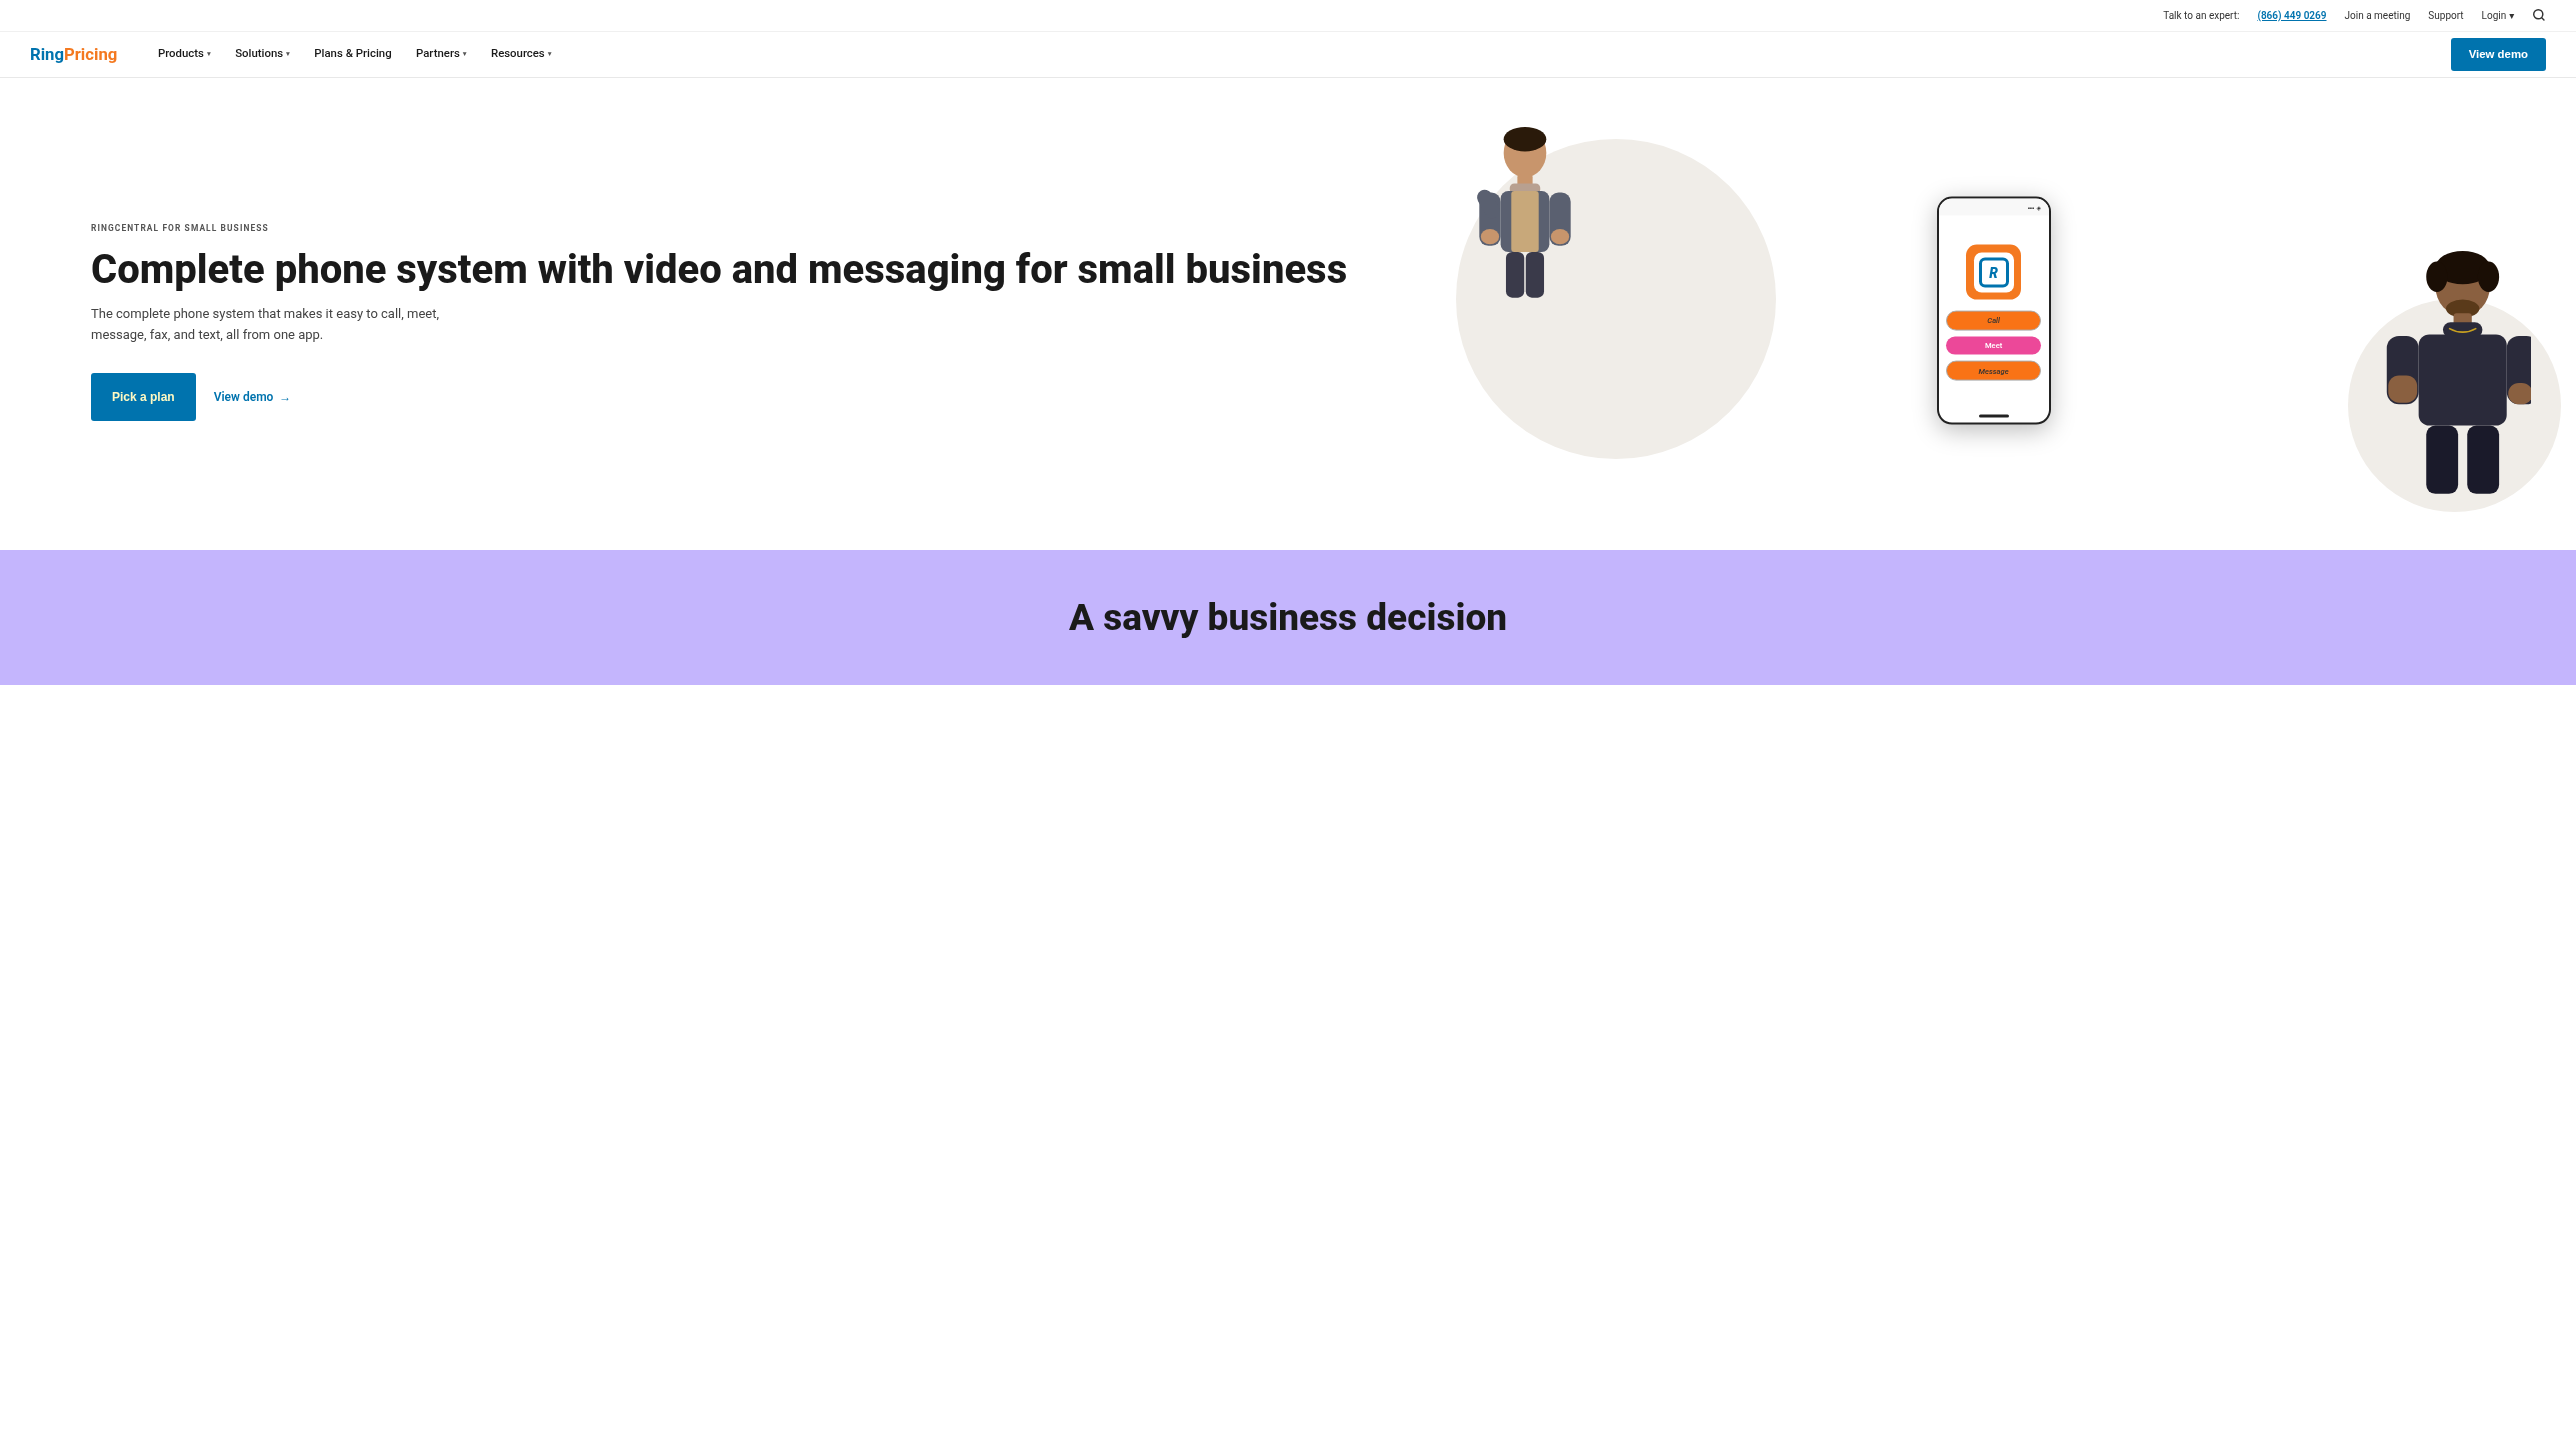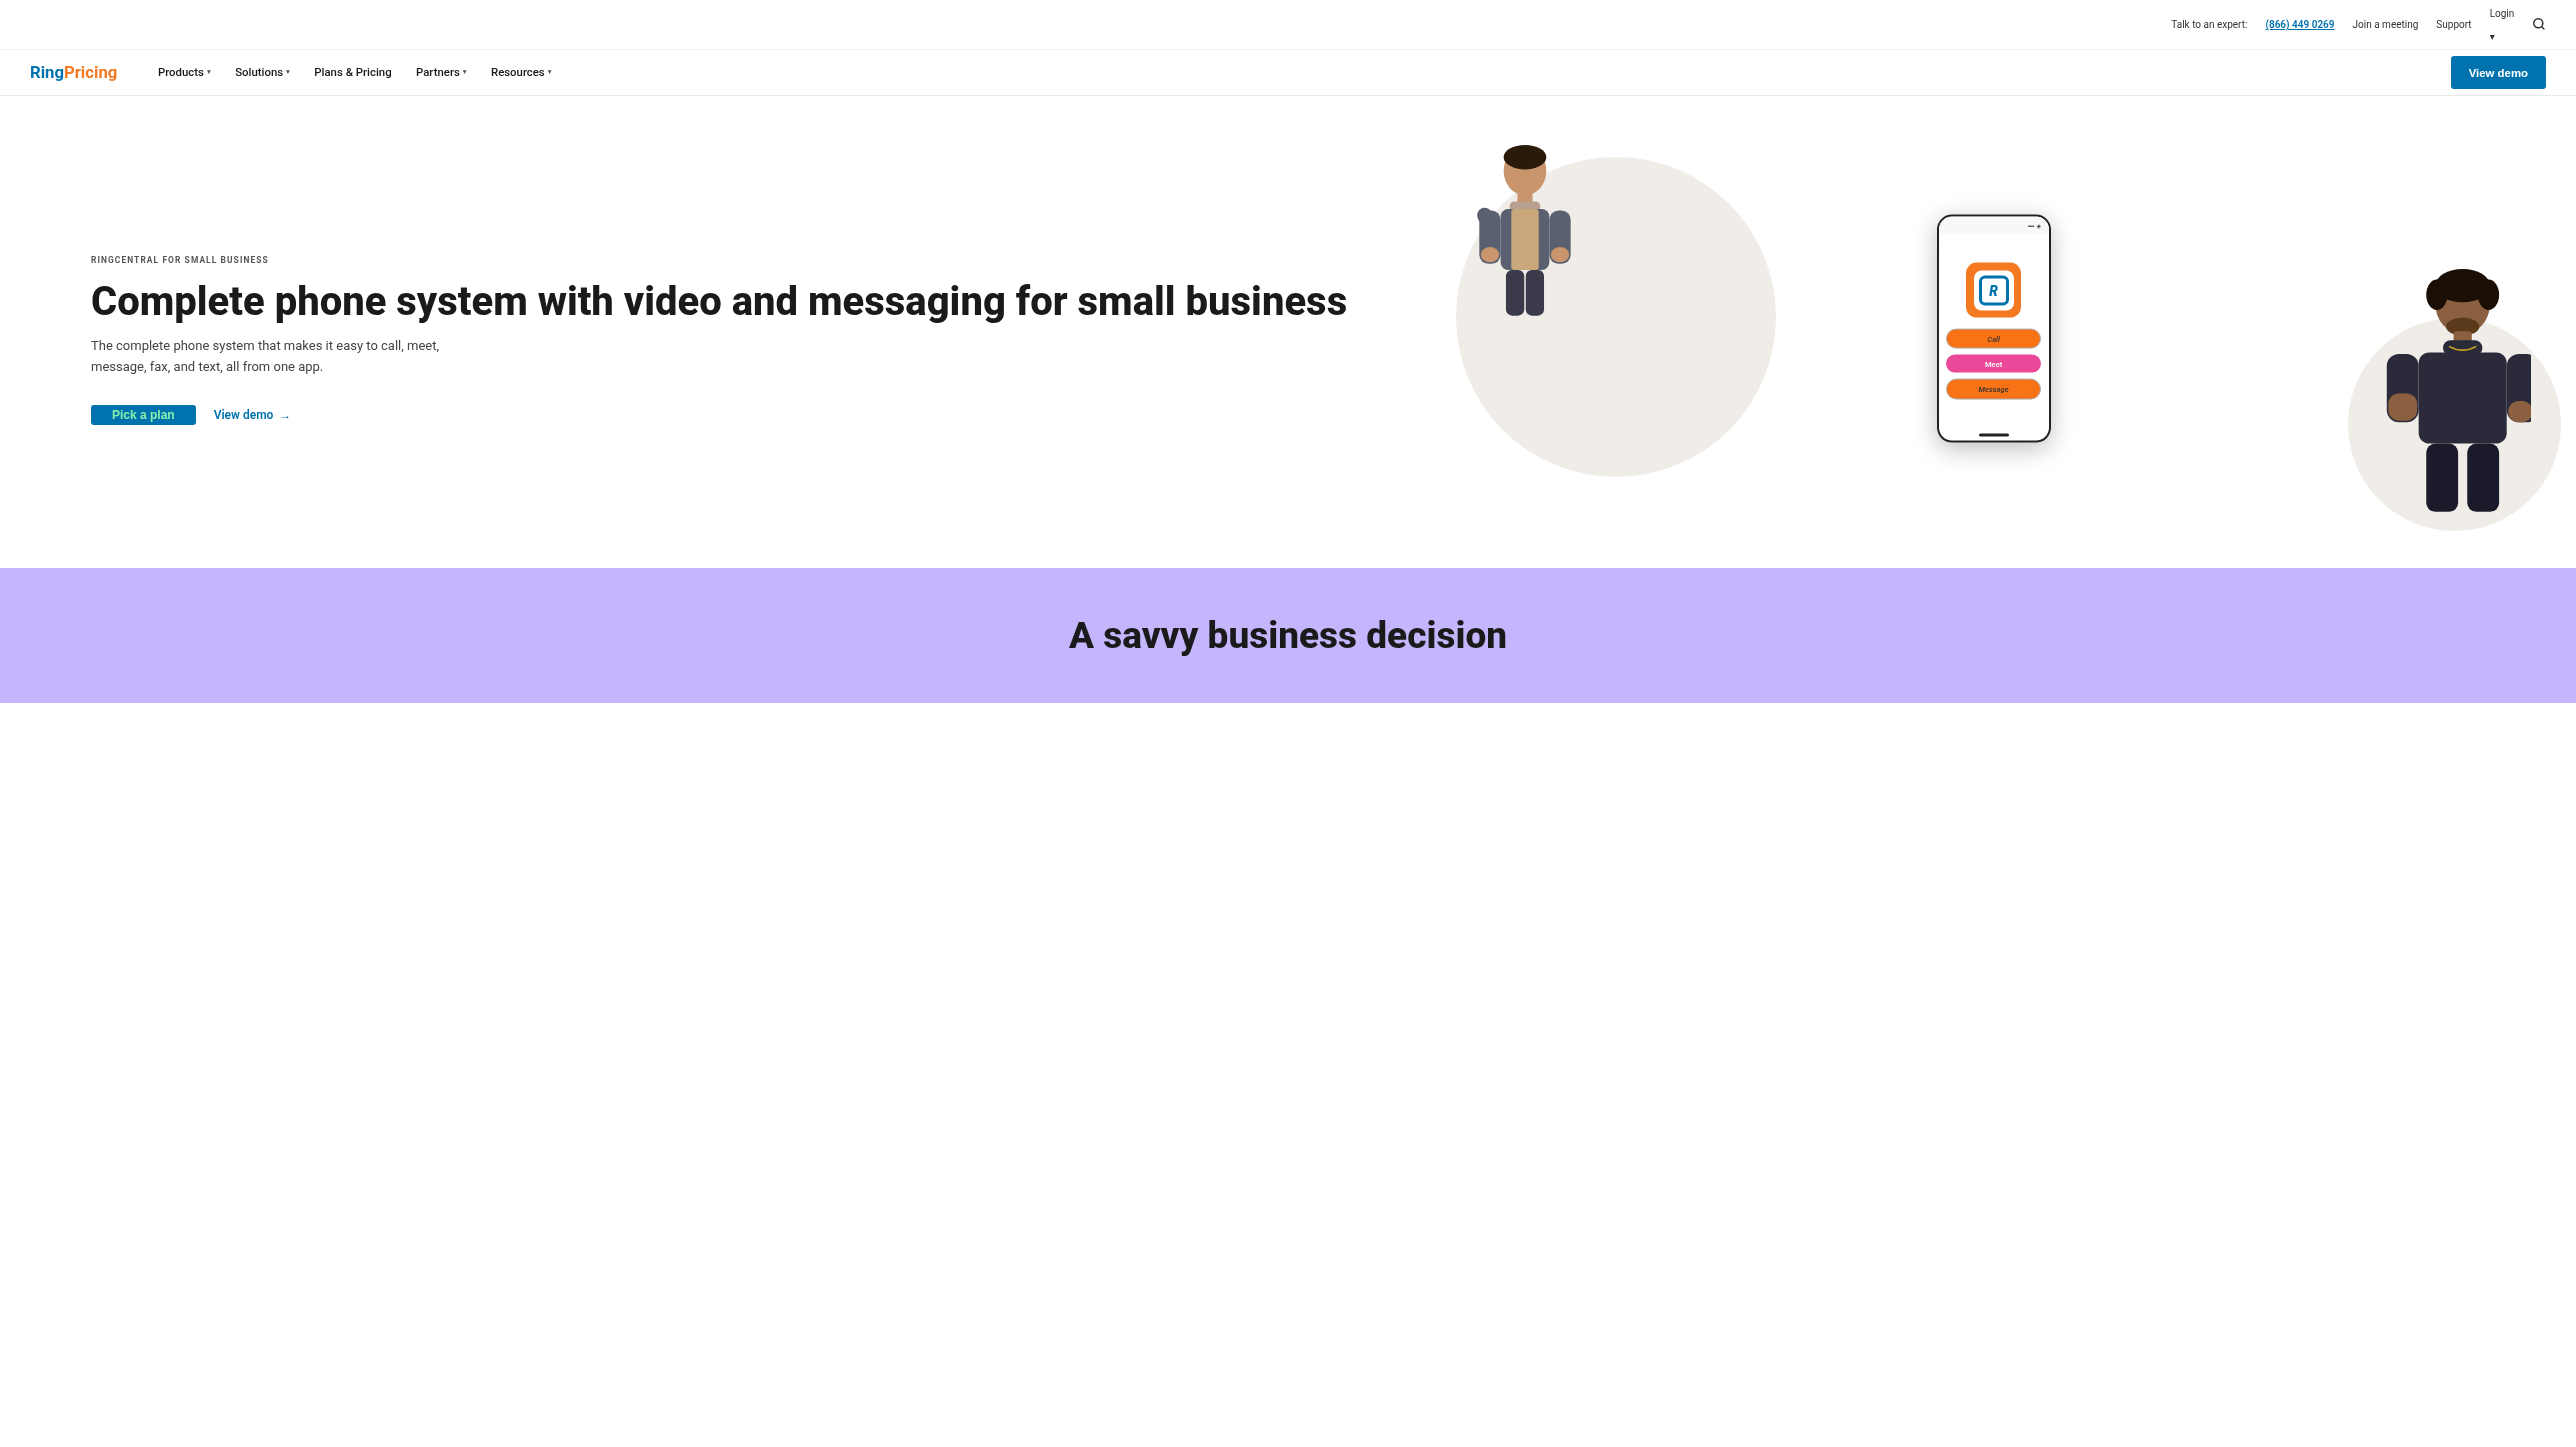--- a/index.html
+++ b/index.html
@@ -12,21 +12,21 @@
       justify-content: flex-end;
       padding: 7.6px 30px;
       font-size: 10px;
       color: #333;
       border-bottom: 0.8px solid #f0f0f0;
       gap: 18px;
     }
     .top-bar-talk { color: #333; }
     .top-bar-phone { color: #0073ae; font-weight: 600; text-decoration: underline; }
     .top-bar-link { color: #333; cursor: pointer; text-decoration: none; }
-    .login-btn { display: flex; gap: 12px; cursor: pointer; flex-direction: column; }
+    .login-btn { display: flex; gap: 3px; cursor: pointer; }
     .search-icon-wrap { cursor: pointer; }
 
     
     .main-nav {
       display: flex;
       align-items: center;
       padding: 0 30px;
       border-bottom: 0.8px solid #e8e8e8;
       min-height: 46px;
     }
@@ -88,23 +88,23 @@
     .hero-subtitle {
       font-size: 13px;
       color: #444;
       line-height: 1.6;
       margin-bottom: 27px;
       max-width: 381px;
     }
     .hero-ctas { display: flex; align-items: center; gap: 18px; }
     .pick-plan-btn {
       background: #0073ae;
-      color: #86efac;
+      color: #fef9c3;
       border: none;
-      padding: 3px 21px;
+      padding: 17px 21px;
       font-size: 12px;
       font-weight: 700;
       border-radius: 3px;
       cursor: pointer;
     }
     .view-demo-link {
       color: #0073ae;
       font-size: 12px;
       font-weight: 600;
       text-decoration: none;

